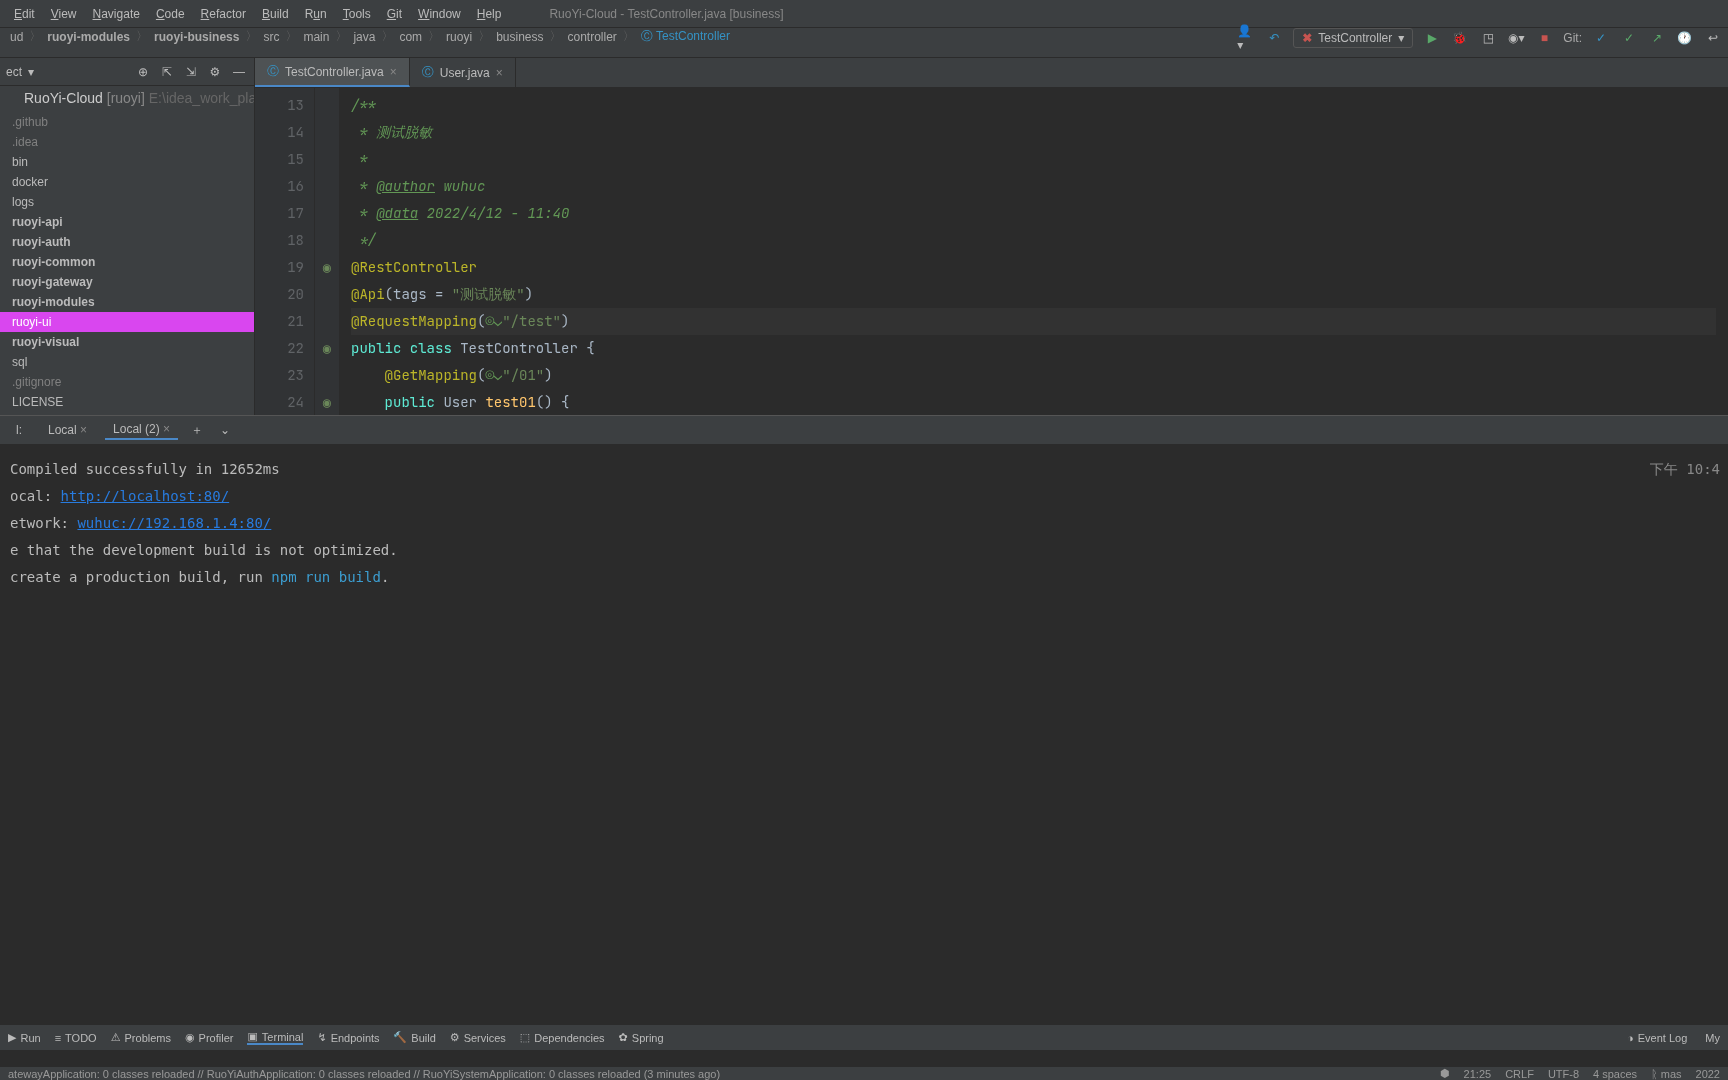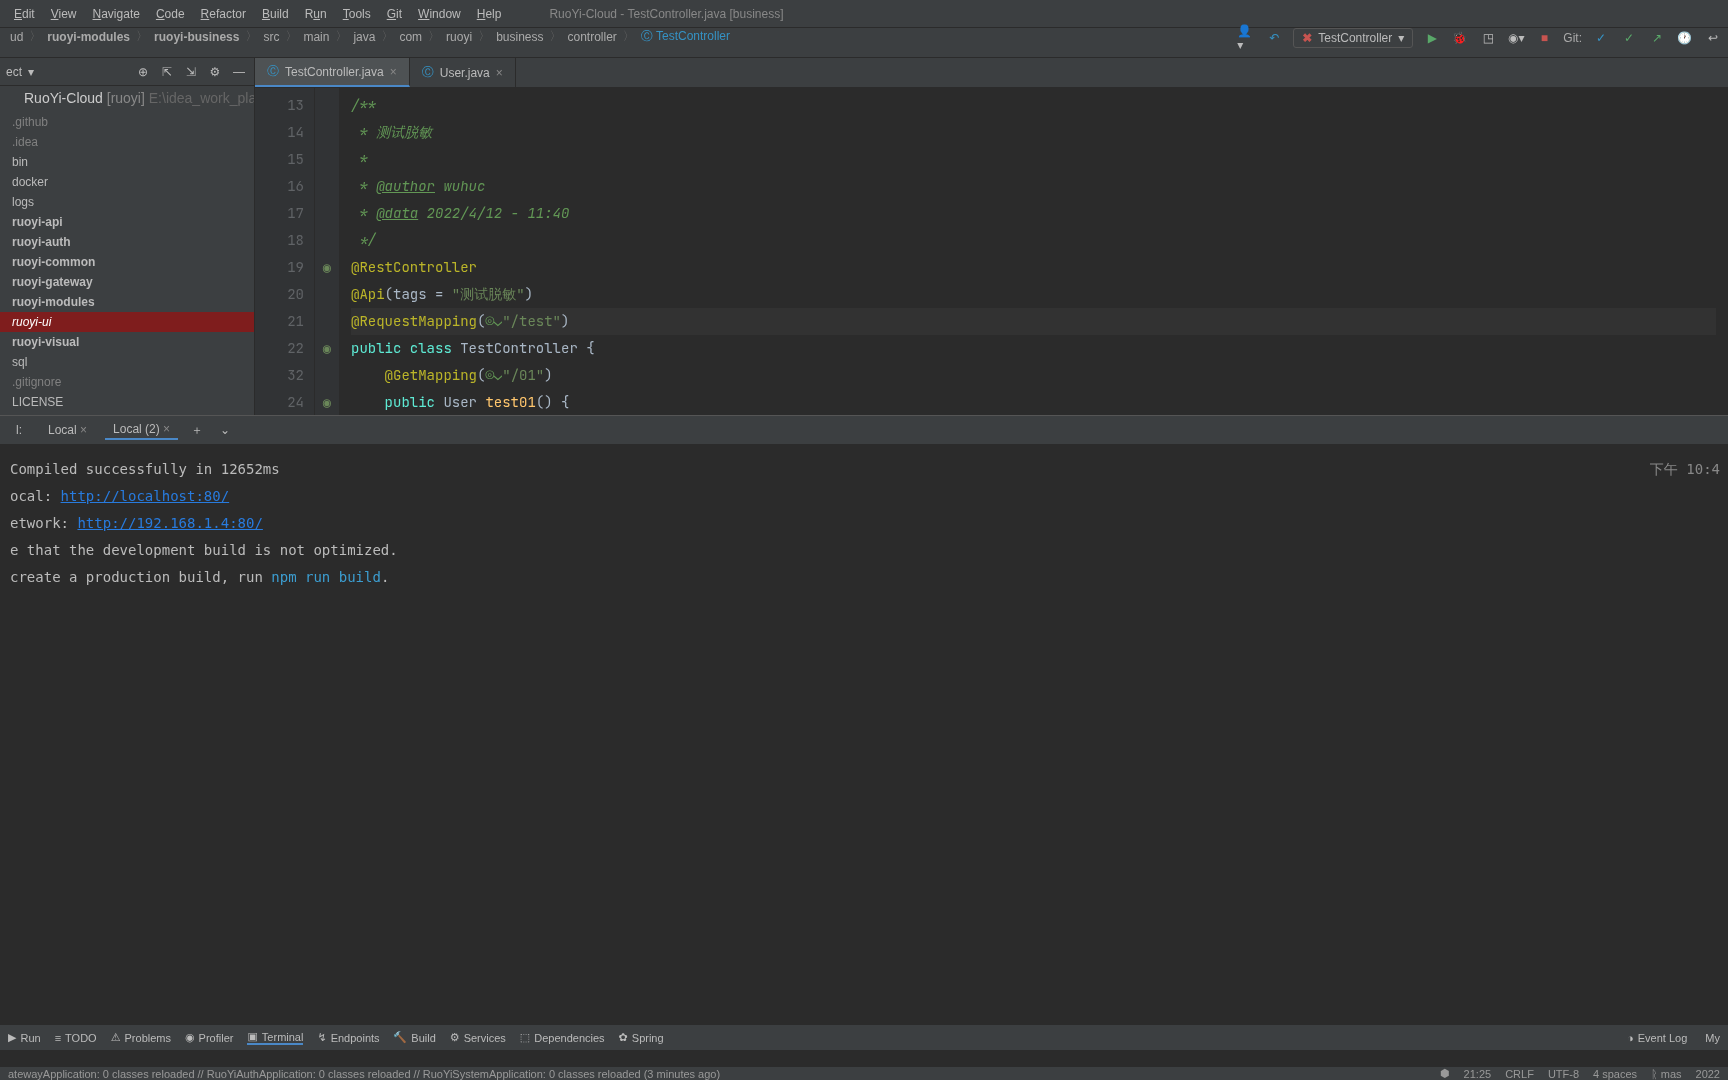--- a/index.html
+++ b/index.html
@@ -94,23 +94,22 @@
 .tree { padding: 2px 0; overflow: hidden; }
 .tree .node {
   padding: 3px 12px;
   color: #bbb;
   cursor: pointer;
   white-space: nowrap;
 }
 .tree .node.dim { color: #808080; }
 .tree .node.bold { font-weight: bold; }
 .tree .node.selected {
-  background: #7f1d1d;
+  background: #d946ef;
   color: #fff;
-  font-style: italic;
 }
 
 
 .editor-area { flex: 1; display: flex; flex-direction: column; background: #2b2b2b; }
 .tabs {
   height: 30px;
   background: #3c3f41;
   display: flex;
   align-items: stretch;
   border-bottom: 1px solid #2b2b2b;
@@ -363,21 +362,21 @@
           <div>13</div>
           <div>14</div>
           <div>15</div>
           <div>16</div>
           <div>17</div>
           <div>18</div>
           <div>19</div>
           <div>20</div>
           <div>21</div>
           <div>22</div>
-          <div>32</div>
+          <div>23</div>
           <div>24</div>
           <div>25</div>
         </div>
       <div class="gutter-icons" id="gicons">
           <div>&nbsp;</div>
           <div>&nbsp;</div>
           <div>&nbsp;</div>
           <div>&nbsp;</div>
           <div>&nbsp;</div>
           <div>&nbsp;</div>
@@ -401,21 +400,21 @@
     <span class="ttab active"><span>Local (2)</span> <span style="color:#888">×</span></span>
     <span class="icon-btn">＋</span>
     <span class="icon-btn">⌄</span>
   </div>
   <div class="terminal-body" id="termbody">
     <span class="term-time">下午 10:4</span>
   <div><span style="background:#3a5232;color:#3a5232">  </span><span> Compiled successfully in 12652ms</span></div>
       <div> </div>
       <div> </div>
       <div>ocal:   <span class="url-link">http://localhost:80/</span></div>
-      <div>etwork: <span class="url-link">http://192.168.1.4:80/</span></div>
+      <div>etwork: <span class="url-link">wuhuc://192.168.1.4:80/</span></div>
       <div> </div>
       <div>e that the development build is not optimized.</div>
       <div> create a production build, run <span class="term-cyan">npm run build</span>.</div>
     </div>
 </div>
 
 <div class="toolwindow-bar">
   <div id="twleft" style="display:flex;gap:14px">
       <span class="tw">
         <span>▶</span>

